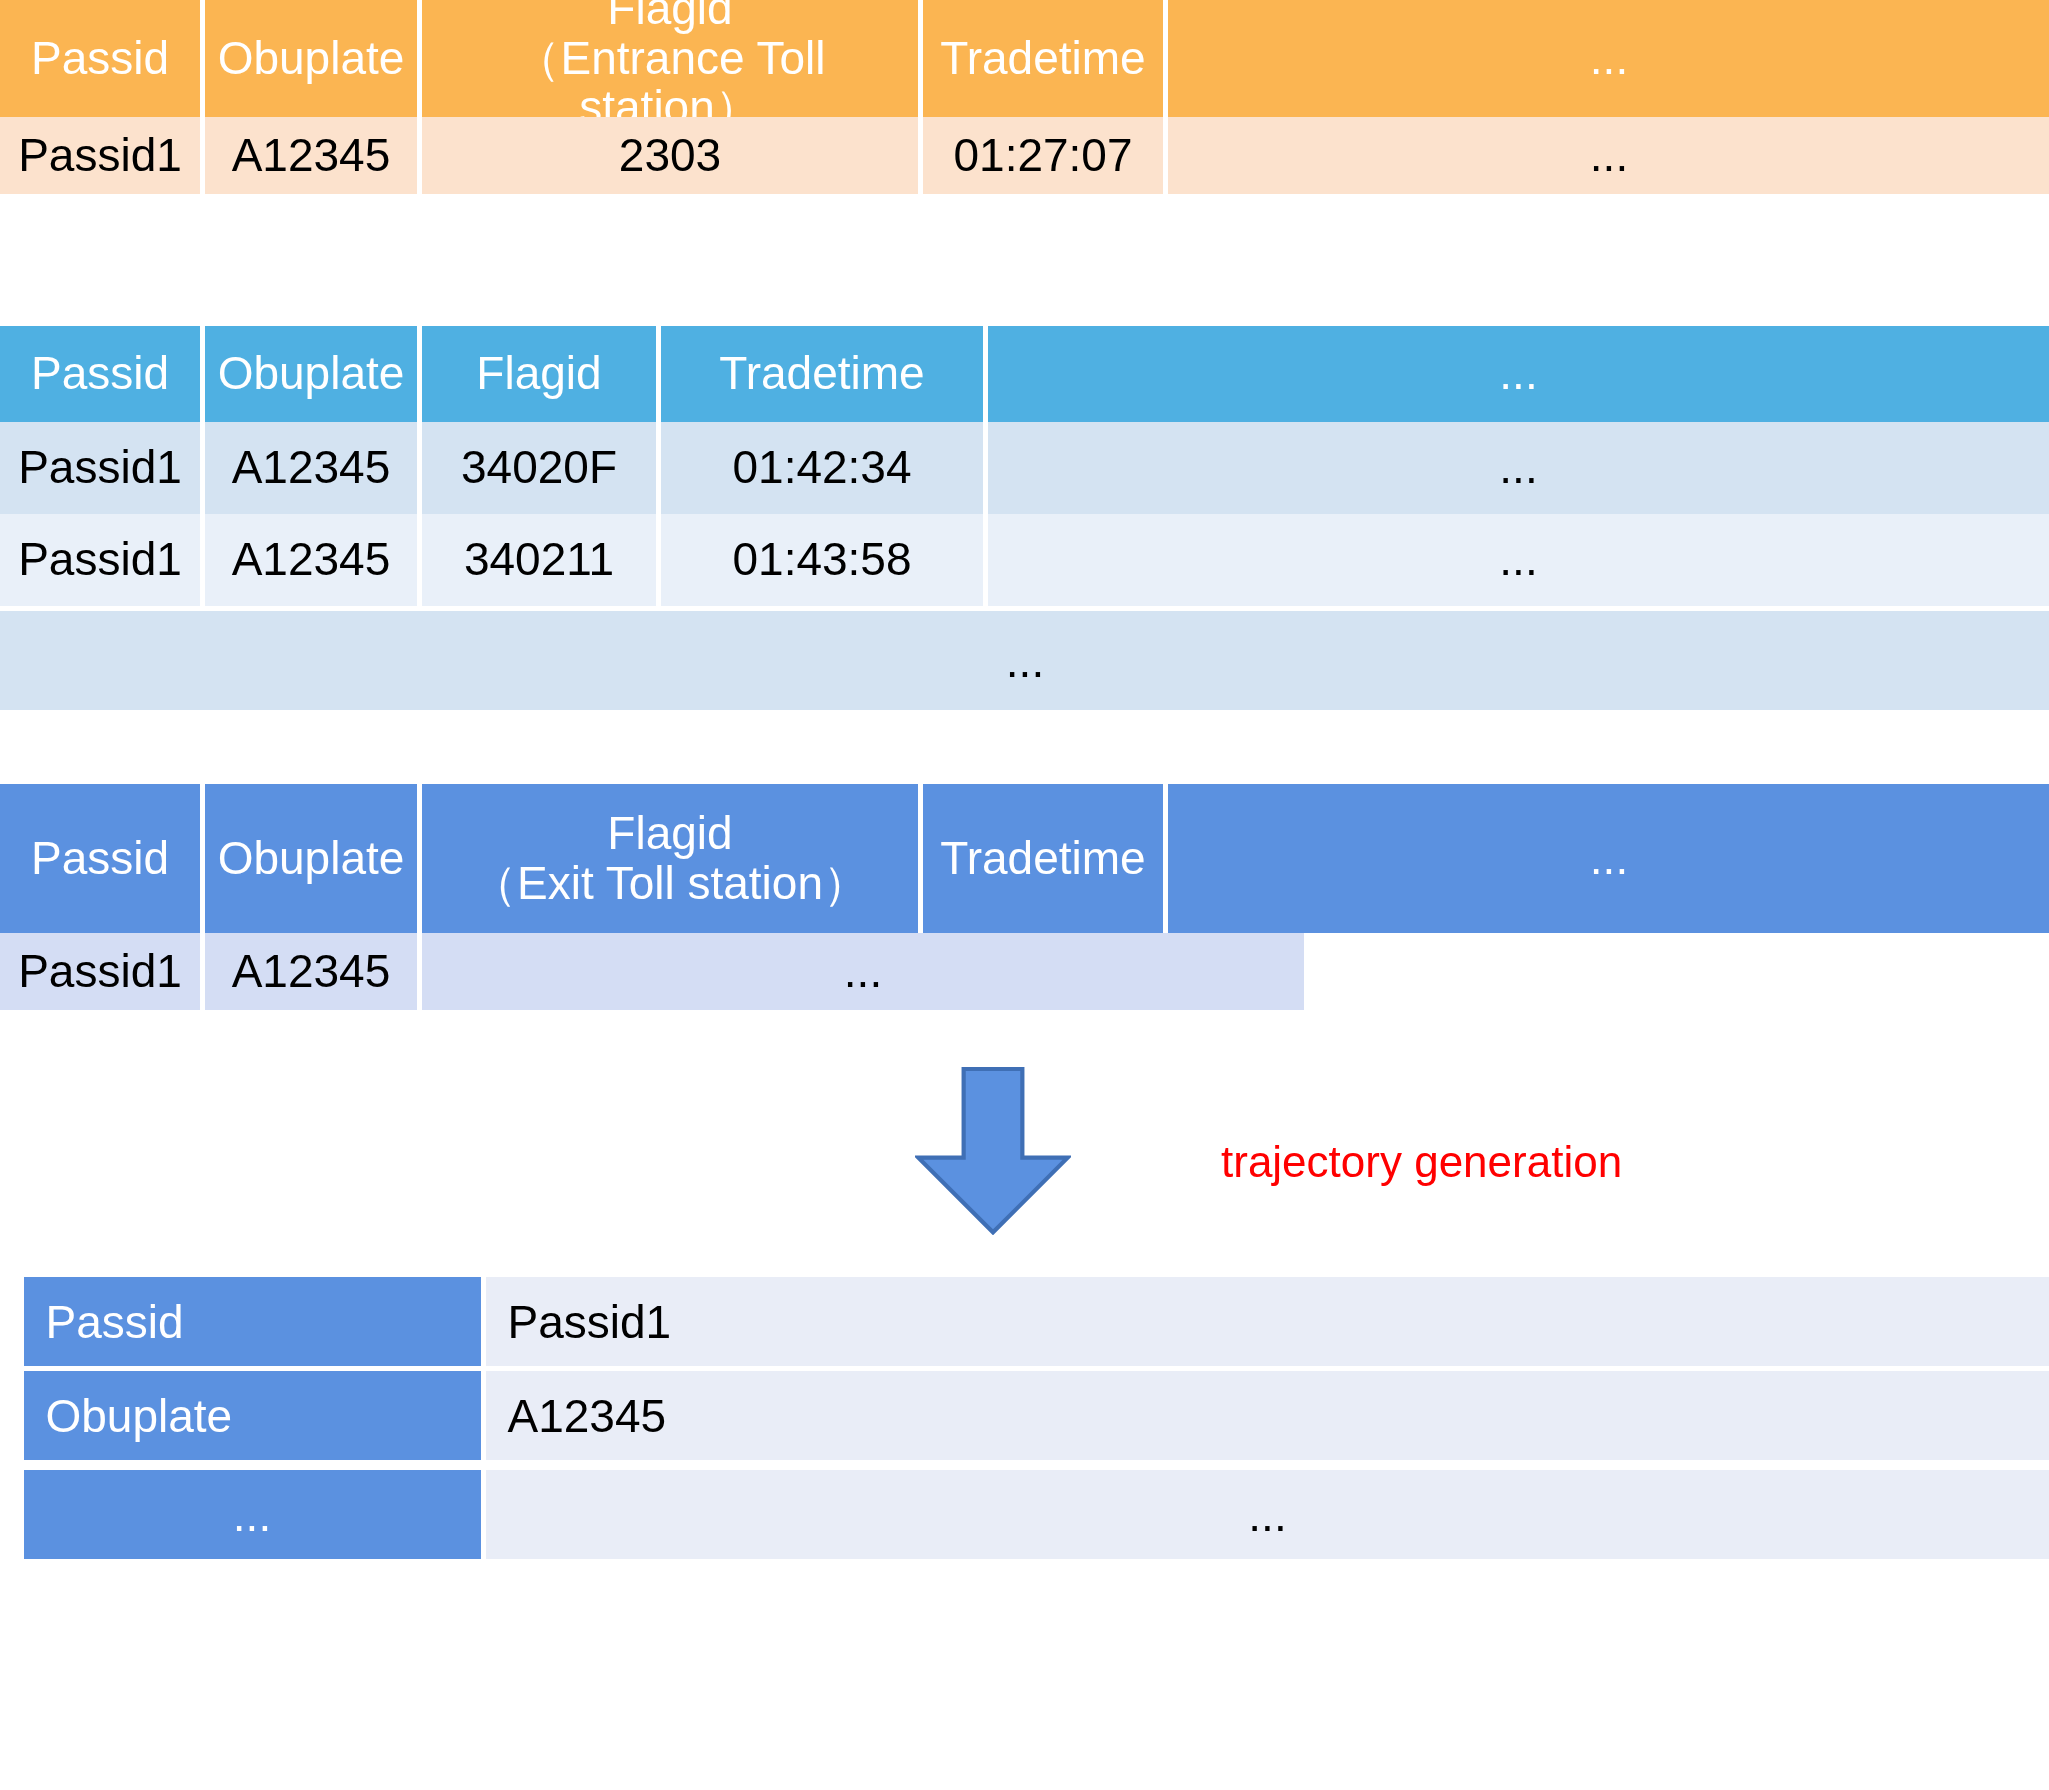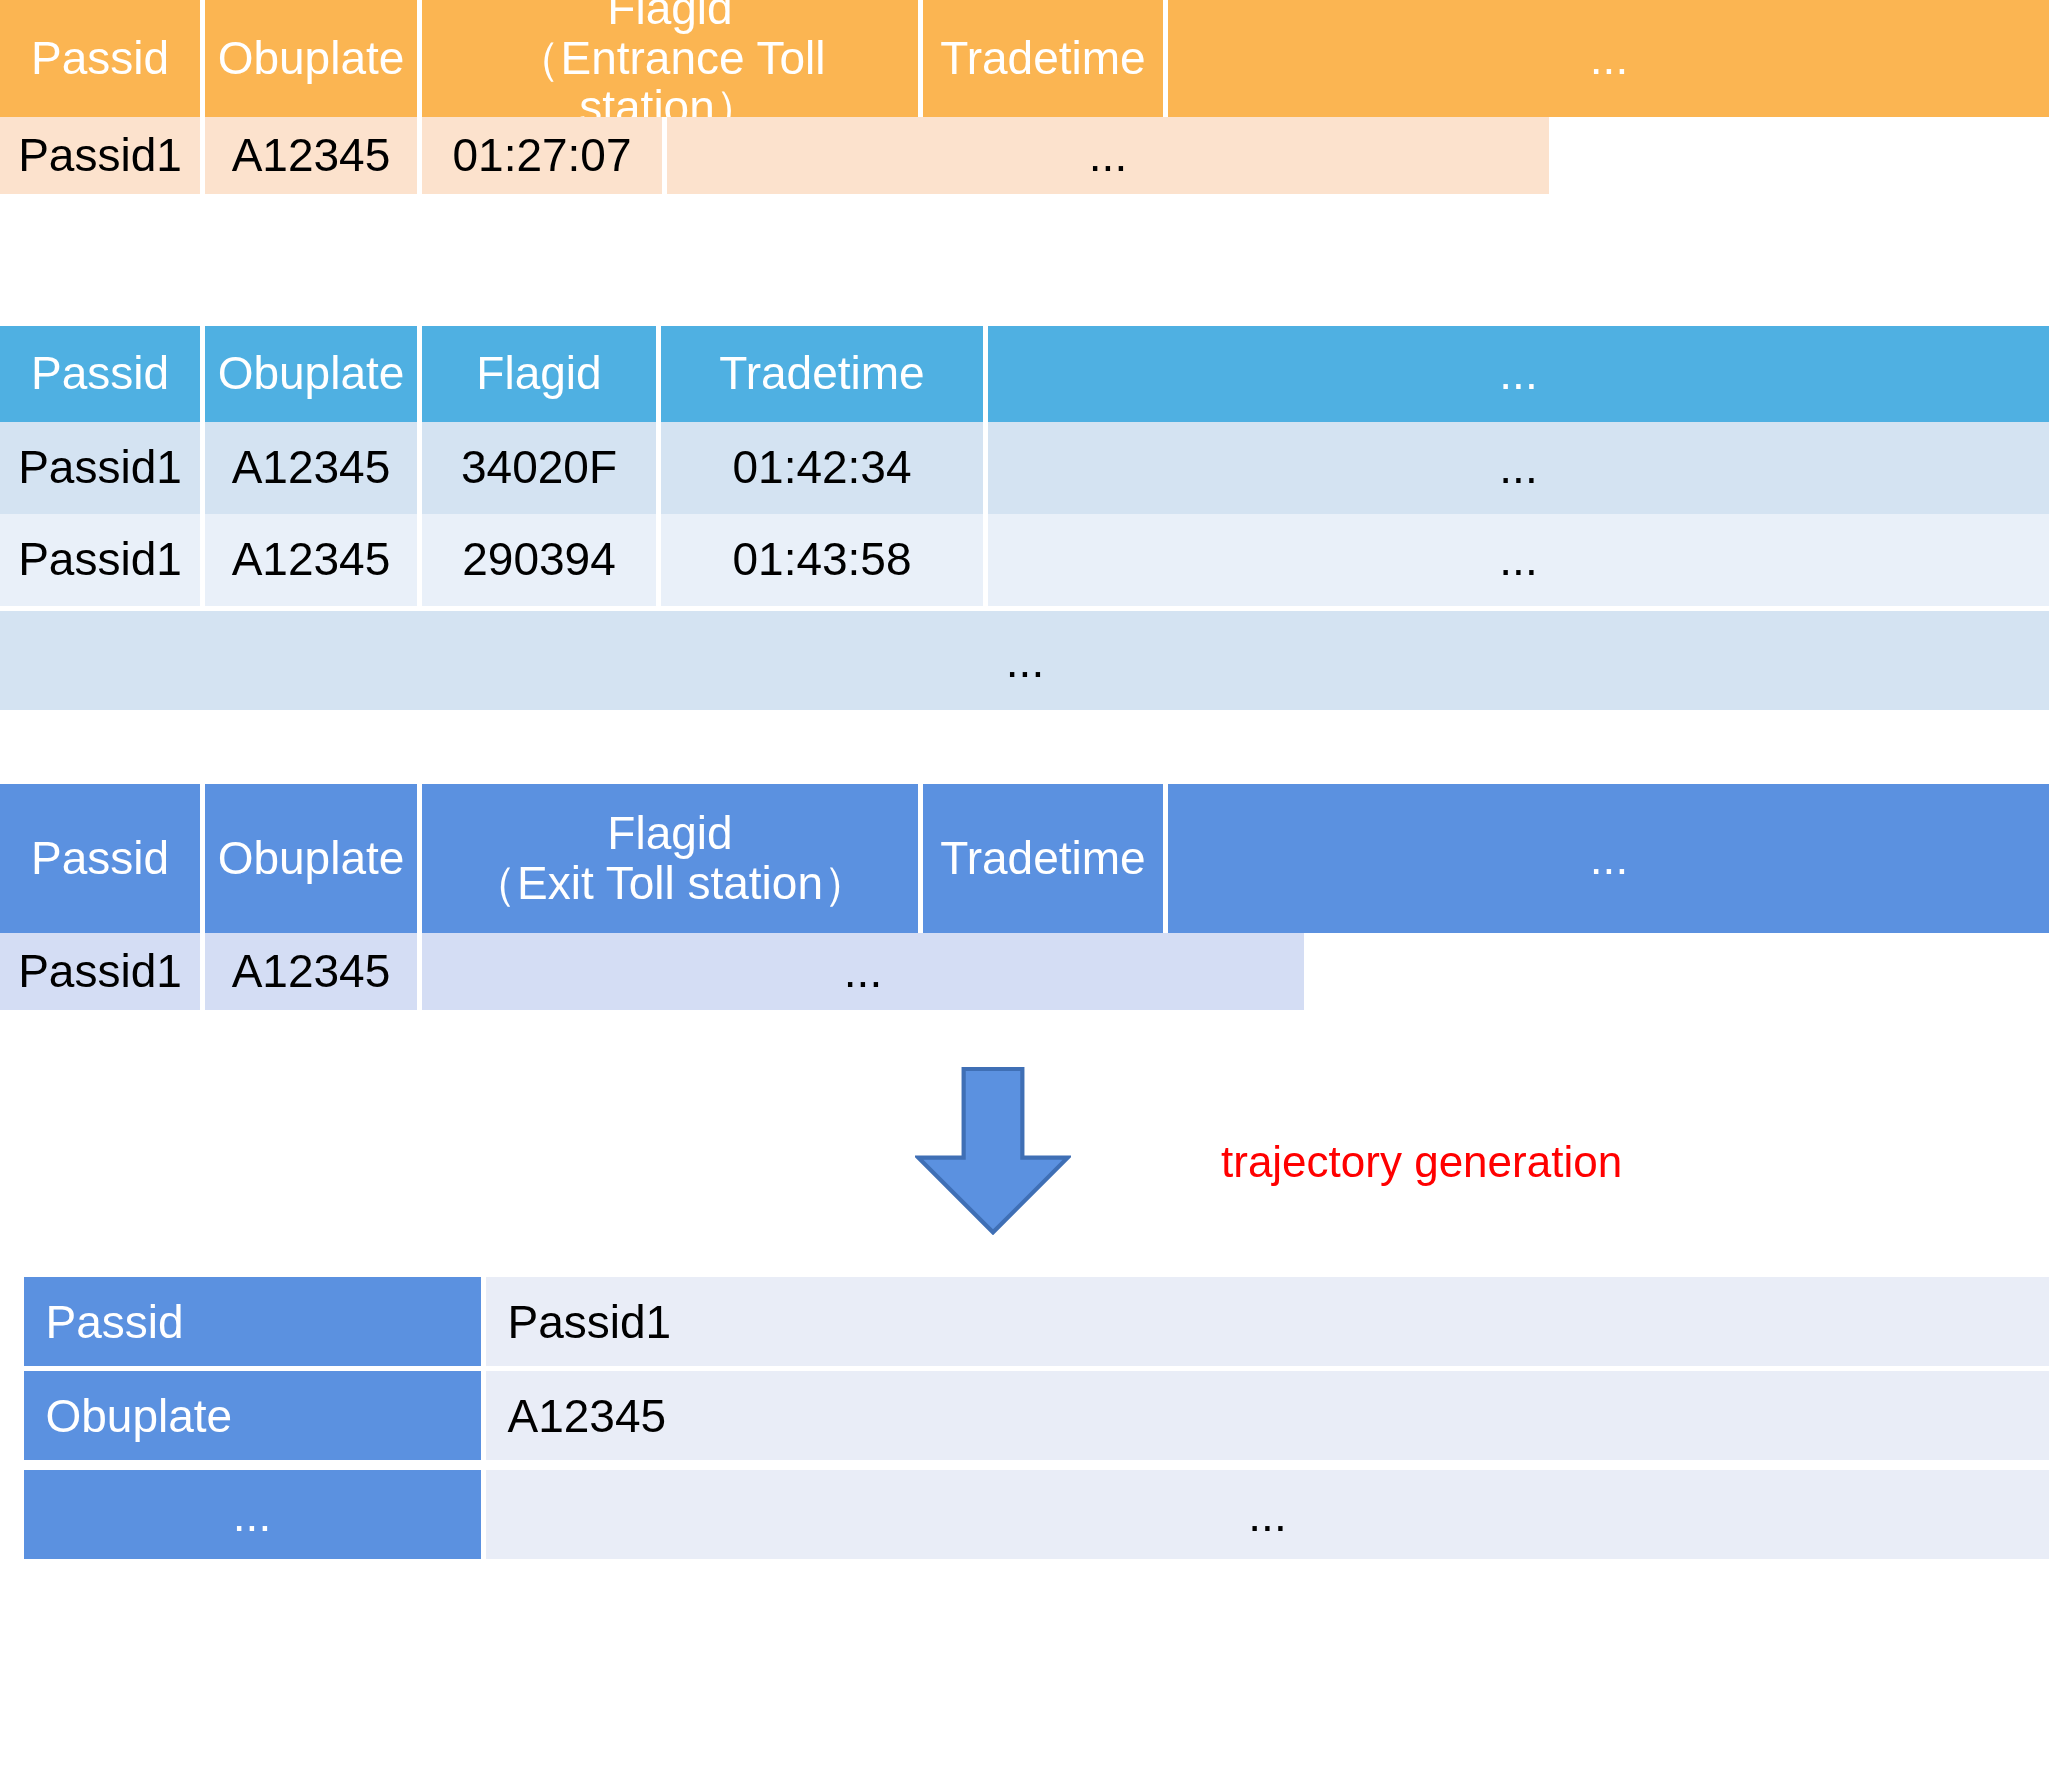--- a/index.html
+++ b/index.html
@@ -153,20 +153,21 @@
       <div class="cell c-passid">Passid</div>
       <div class="cell c-obuplate">Obuplate</div>
       <div class="cell c-flagid">Flagid
 （Entrance Toll station）</div>
       <div class="cell c-tradetime">Tradetime</div>
       <div class="cell c-ellipsis">...</div>
     </div>
     <div class="trow row">
       <div class="cell c-passid">Passid1</div>
       <div class="cell c-obuplate">A12345</div>
+      <div class="cell c-flagid">2303</div>
       <div class="cell c-tradetime">01:27:07</div>
       <div class="cell c-ellipsis">...</div>
     </div>
   </div>
 
   <div class="tbl-blue">
     <div class="trow hdr">
       <div class="cell b-passid">Passid</div>
       <div class="cell b-obuplate">Obuplate</div>
       <div class="cell b-flagid">Flagid</div>
@@ -176,21 +177,21 @@
     <div class="trow row row-a">
       <div class="cell b-passid">Passid1</div>
       <div class="cell b-obuplate">A12345</div>
       <div class="cell b-flagid">34020F</div>
       <div class="cell b-tradetime">01:42:34</div>
       <div class="cell b-ellipsis">...</div>
     </div>
     <div class="trow row row-b">
       <div class="cell b-passid">Passid1</div>
       <div class="cell b-obuplate">A12345</div>
-      <div class="cell b-flagid">290394</div>
+      <div class="cell b-flagid">340211</div>
       <div class="cell b-tradetime">01:43:58</div>
       <div class="cell b-ellipsis">...</div>
     </div>
     <div class="row-dots">...</div>
   </div>
 
   <div class="tbl-dblue">
     <div class="trow hdr">
       <div class="cell c-passid">Passid</div>
       <div class="cell c-obuplate">Obuplate</div>

